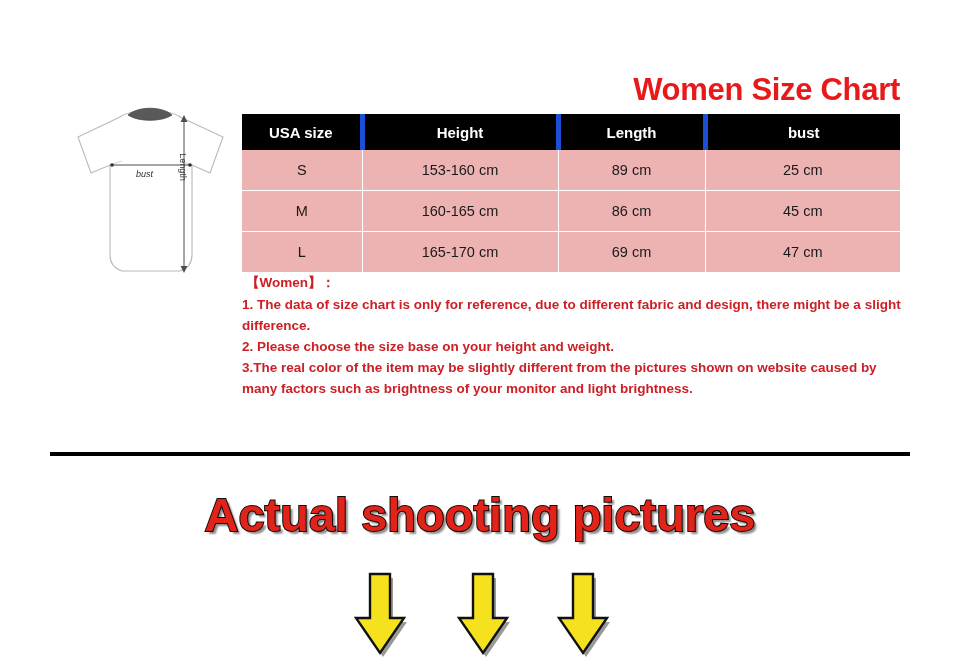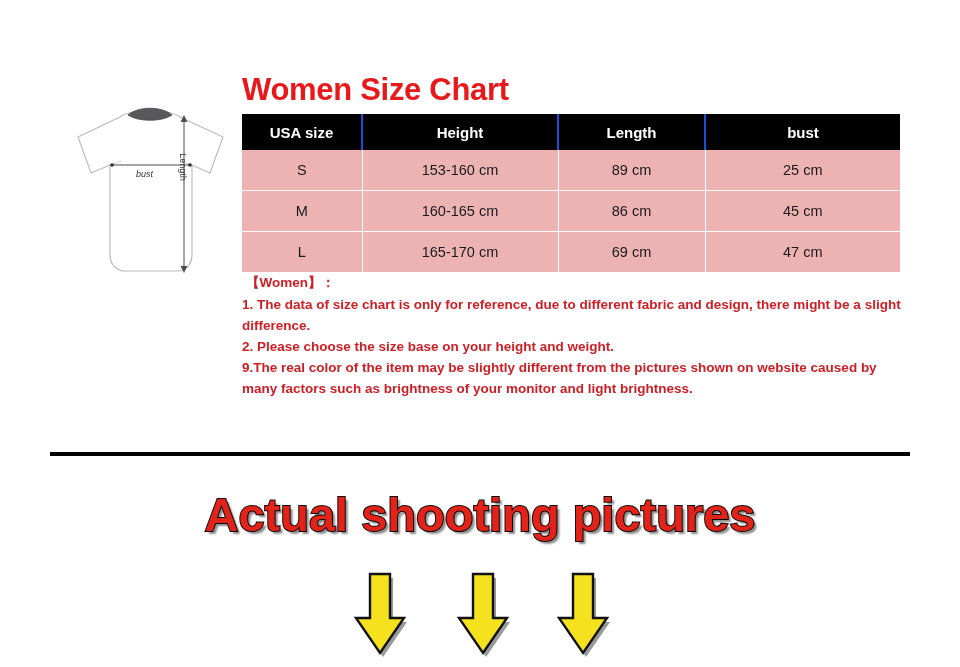--- a/index.html
+++ b/index.html
@@ -49,21 +49,21 @@
     font-size: 9px;
     fill: #333333;
   }
 
   
   #chart-title {
     position: absolute;
     left: 242px;
     top: 70px;
     width: 658px;
-    text-align: left;
+    text-align: right;
     font-family: "Liberation Sans", sans-serif;
     font-size: 31px;
     font-weight: bold;
     color: #e8191a;
     letter-spacing: -0.3px;
     line-height: 40px;
   }
 
   
   #size-table {
@@ -79,21 +79,21 @@
   #size-table col.c-length { width: 147px; }
   #size-table col.c-bust   { width: 195px; }
 
   #size-table thead th {
     background: #000000;
     color: #ffffff;
     font-size: 15px;
     font-weight: bold;
     height: 36px;
     text-align: center;
-    border-right: 2px solid #1d4ed8;
+    border-right: 5px solid #1d4ed8;
     padding: 0;
   }
   #size-table thead th:last-child { border-right: none; }
 
   #size-table tbody td {
     background: #edb3b3;
     color: #1a1a1a;
     font-size: 14.5px;
     font-weight: normal;
     height: 40px;
@@ -245,21 +245,21 @@
         <td>69 cm</td>
         <td>47 cm</td>
       </tr>
     </tbody>
   </table>
 
   <div id="note-block">
     <div id="note-heading">【Women】：</div>
     <div class="note-line">1. The data of size chart is only for reference, due to different fabric and design, there might be a slight difference.</div>
     <div class="note-line">2. Please choose the size base on your height and weight.</div>
-    <div class="note-line">9.The real color of the item may be slightly different from the pictures shown on website caused by many factors such as brightness of your monitor and light brightness.</div>
+    <div class="note-line">3.The real color of the item may be slightly different from the pictures shown on website caused by many factors such as brightness of your monitor and light brightness.</div>
   </div>
 </div>
 
 <div id="section-divider"></div>
 
 <div id="banner-section">
   <div id="banner-heading">Actual shooting pictures</div>
 
   <div id="arrow-row">
     <div class="down-arrow" id="arrow-1">

